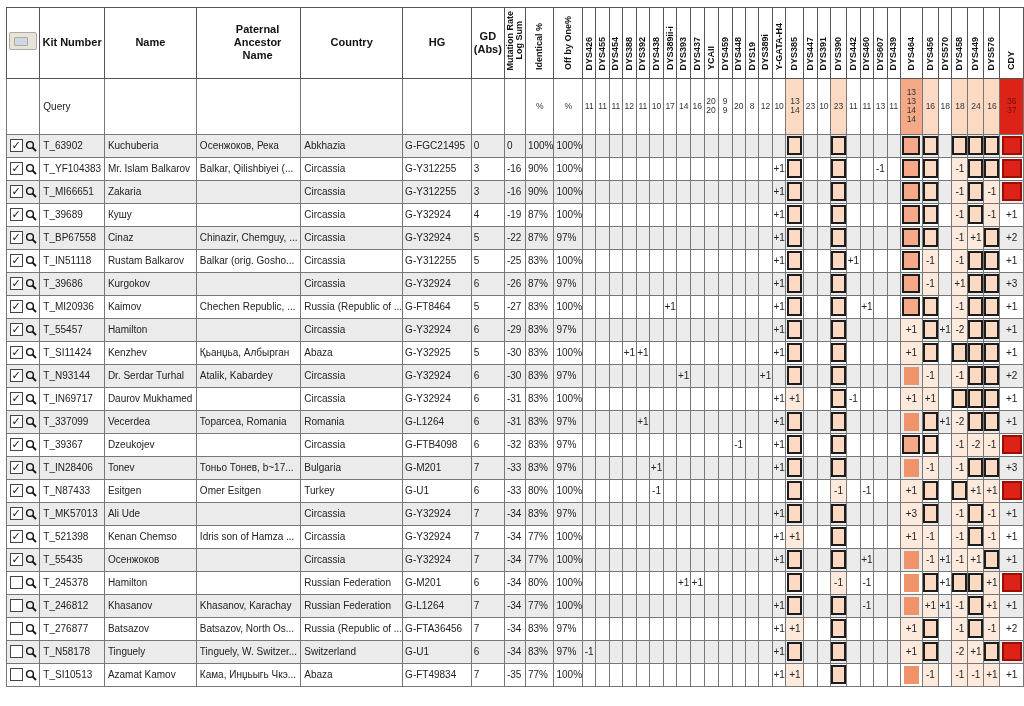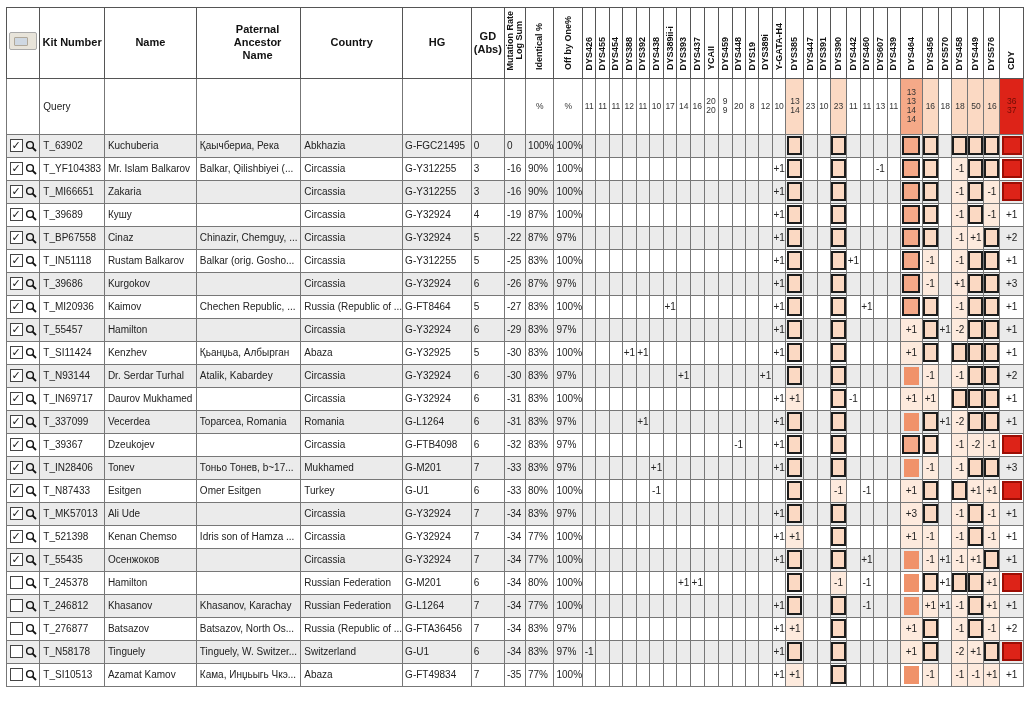--- a/index.html
+++ b/index.html
@@ -167,35 +167,35 @@
           <td>11</td>
           <td>13</td>
           <td>11</td>
           <td style="background: rgb(245, 169, 136);">13
 13
 14
 14</td>
           <td style="background: rgb(251, 217, 195);">16</td>
           <td>18</td>
           <td style="background: rgb(251, 217, 195);">18</td>
-          <td style="background: rgb(251, 217, 195);">50</td>
+          <td style="background: rgb(251, 217, 195);">24</td>
           <td style="background: rgb(251, 217, 195);">16</td>
           <td style="background: rgb(221, 35, 24); color: rgb(110, 12, 4);">36
 37</td>
         </tr>
       </tbody>
     <tbody class="data">
         <tr class="odd">
           <td class="selcell"><span class="cb">✓</span><svg width="12" height="12" viewBox="0 0 12 12" class="mag">
               <circle cx="5" cy="5" r="3.4" fill="none" stroke="#111" stroke-width="1.4"></circle>
               <line x1="7.6" y1="7.6" x2="11" y2="11" stroke="#111" stroke-width="1.8"></line>
             </svg></td>
           <td class="txt">T_63902</td>
           <td class="txt">Kuchuberia</td>
-          <td class="txt">Қаычбериа, Река</td>
+          <td class="txt">Осенжоков, Река</td>
           <td class="txt">Abkhazia</td>
           <td class="hgcell">G-FGC21495</td>
           <td class="num">0</td>
           <td class="num">0</td>
           <td class="num">100%</td>
           <td class="num">100%</td>
           <td class="mk"></td>
           <td class="mk"></td>
           <td class="mk"></td>
           <td class="mk"></td>
@@ -812,21 +812,21 @@
           <td class="mk"><span class="box red" style="background: rgb(221, 35, 24); width: 16px;"></span></td>
         </tr>
         <tr class="odd">
           <td class="selcell"><span class="cb">✓</span><svg width="12" height="12" viewBox="0 0 12 12" class="mag">
               <circle cx="5" cy="5" r="3.4" fill="none" stroke="#111" stroke-width="1.4"></circle>
               <line x1="7.6" y1="7.6" x2="11" y2="11" stroke="#111" stroke-width="1.8"></line>
             </svg></td>
           <td class="txt">T_IN28406</td>
           <td class="txt">Tonev</td>
           <td class="txt">Тоньо Тонев, b~17...</td>
-          <td class="txt">Mukhamed</td>
+          <td class="txt">Bulgaria</td>
           <td class="hgcell">G-M201</td>
           <td class="num">7</td>
           <td class="num">-33</td>
           <td class="num">83%</td>
           <td class="num">97%</td>
           <td class="mk"></td>
           <td class="mk"></td>
           <td class="mk"></td>
           <td class="mk"></td>
           <td class="mk"></td>

